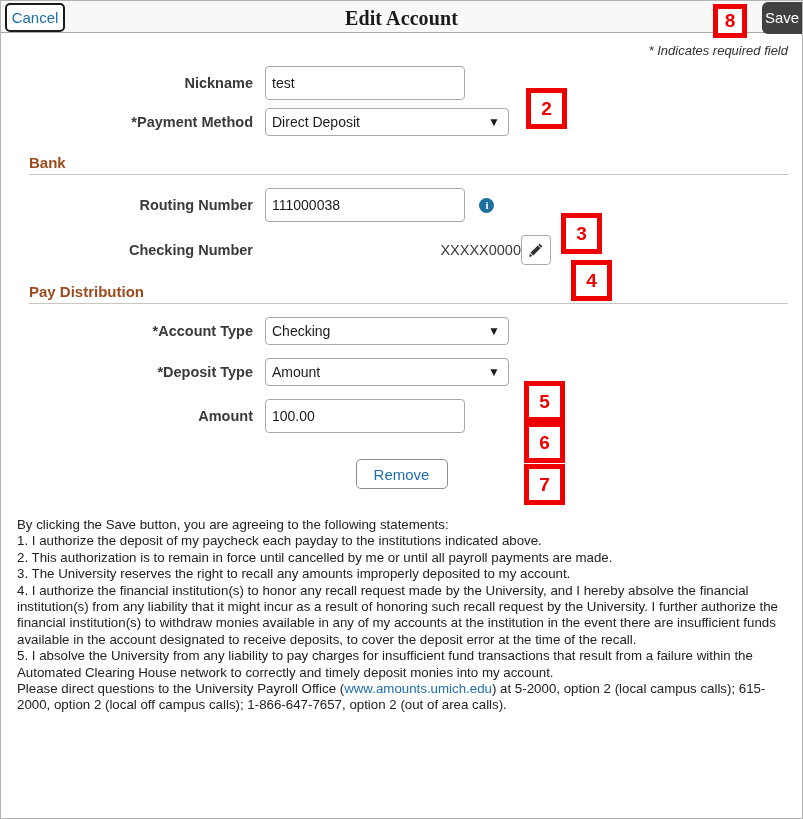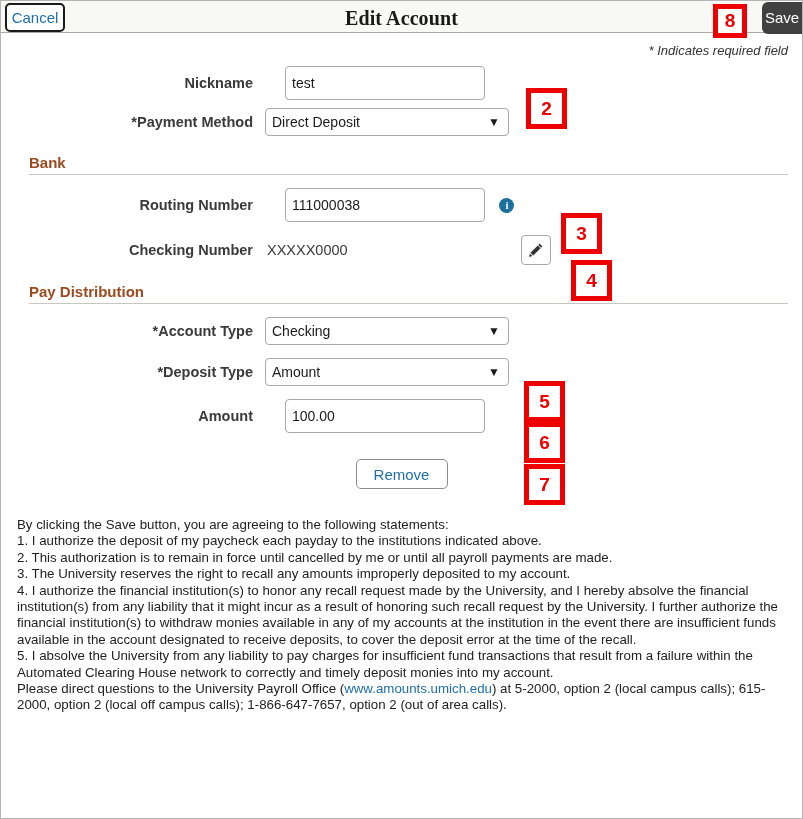--- a/index.html
+++ b/index.html
@@ -113,21 +113,20 @@
     height: 27px;
     box-sizing: border-box;
     border: 1px solid #a8a8a8;
     border-radius: 4px;
     background: #ffffff;
     font-size: 14px;
     font-family: "Liberation Sans", sans-serif;
     color: #1a1a1a;
     padding: 16px 6px;
     outline: none;
-    margin-left: 20px;
   }
   .txt-input.disabled {
     background: #f1f0ee;
     border-color: #c5c2bd;
     color: #777;
   }
   select.sel-input {
     width: 244px;
     height: 28px;
     box-sizing: border-box;
@@ -291,21 +290,21 @@
       <div class="flabel">Routing Number</div>
       <div class="fctl">
         <input class="txt-input" type="text" value="111000038" style="">
         <span style="margin-left:10px;" class="info-icon">i</span>
       </div>
     </div>
 
     <div class="frow" style="margin-top:13px;">
       <div class="flabel">Checking Number</div>
       <div class="fctl" style="display:flex;align-items:center;">
-        <span class="static-val" style="width:254px;display:inline-block;">XXXXX0000</span>
+        <span class="static-val" style="width:254px;display:inline-block;text-align:right;">XXXXX0000</span>
         <button class="edit-btn">
           <svg width="16" height="16" viewBox="0 0 16 16">
             <path d="M11.6 1.6l2.8 2.8-1.3 1.3-2.8-2.8z" fill="#333"></path>
             <path d="M9.8 3.4l2.8 2.8-7.4 7.4-2.8-2.8z" fill="#333"></path>
             <path d="M1.9 11.6l2.5 2.5-3.3 0.8z" fill="#333"></path>
           </svg>
         </button>
       </div>
     </div>
 

